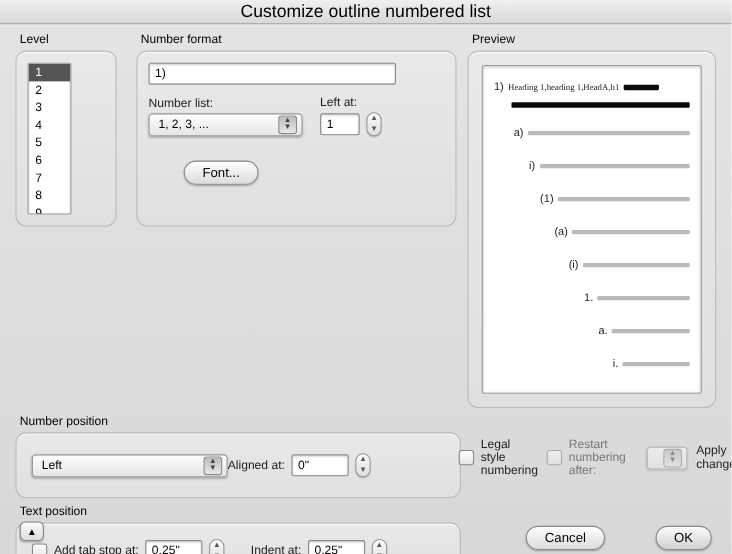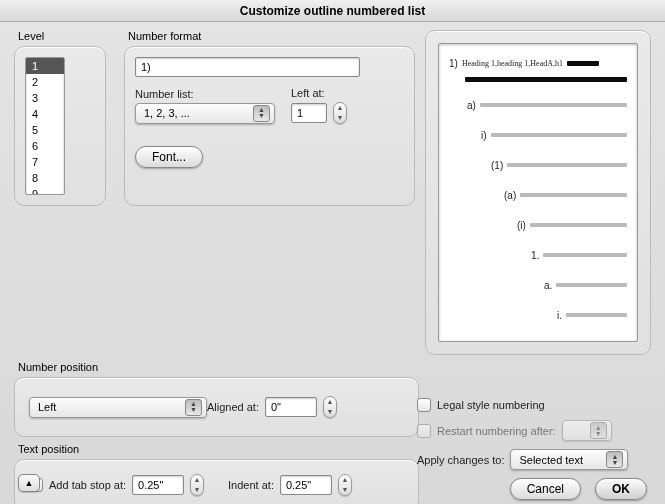--- a/index.html
+++ b/index.html
@@ -12,22 +12,22 @@
     height: 504px;
     overflow: hidden;
     color: #000;
   }
   .titlebar {
     height: 22px;
     background: linear-gradient(#f0f0f0, #d8d8d8);
     border-bottom: 1px solid #aaa;
     text-align: center;
     line-height: 22px;
-    font-weight: bold;
-    font-size: 12px;
+    font-weight: normal;
+    font-size: 16px;
   }
   .content { padding: 8px 14px 6px 14px; position: relative; height: calc(100% - 22px); }
   .row { display: flex; gap: 10px; }
   .group-label { font-size: 11px; margin: 0 0 4px 4px; }
   .panel {
     background: linear-gradient(#e9e9e9,#e0e0e0);
     border: 1px solid #bbb;
     border-radius: 10px;
     padding: 10px;
     box-shadow: inset 0 1px 0 #fff;
@@ -70,23 +70,23 @@
     background: linear-gradient(#fdfdfd,#ddd);
     box-shadow: 0 1px 1px rgba(0,0,0,.2);
   }
   .stepper div { flex:1; text-align:center; font-size:7px; line-height:9px; color:#555; }
   .aqua-btn {
     display:inline-flex; align-items:center; justify-content:center;
     height: 22px; padding: 0 16px;
     border-radius: 12px; border:1px solid #888;
     background: linear-gradient(#fefefe,#dcdcdc);
     box-shadow: 0 1px 2px rgba(0,0,0,.3), inset 0 1px 0 #fff;
-    font-size: 12px; cursor:pointer;
-  }
-  .aqua-btn.default { background: linear-gradient(#fcfcfc,#d0d0d0); font-weight:bold; }
+    font-size: 12px; cursor:pointer;margin-left:32px;
+  }
+  .aqua-btn.default { background: linear-gradient(#fcfcfc,#d0d0d0); font-weight:normal; }
   .sublabel { font-size: 11px; color: #222; }
   .dim { color: #888; }
   .field-row { display:flex; align-items:center; gap:6px; }
   .checkbox {
     width: 14px; height: 14px; border:1px solid #888; border-radius:3px;
     background: linear-gradient(#fff,#e6e6e6); display:inline-block; flex-shrink:0;
   }
   .preview-box {
     background:#fff; border:1px solid #999; border-radius:2px;
     width:100%; height:100%; padding: 10px 10px; position:relative;
@@ -94,21 +94,21 @@
   }
   .pv-row { display:flex; align-items:center; height: 30px; }
   .pv-num { font-size:10px; color:#222; margin-right:4px; white-space:nowrap; }
   .pv-bar { height:4px; background:#bababa; flex:1; border-radius:1px; }
   .pv-row.first .pv-bar.blk { background:#0a0a0a; height:5px; }
   .pv-row.first { height: 18px; }
   .pv-row.first .pv-text { font-size:8px; color:#222; margin-right:4px;font-family:Liberation Serif, serif; }
   .prev-sub { height:5px; background:#0a0a0a; margin:5px 0 8px 16px; border-radius:1px;}
   .numpos-panel { height: 60px; display:flex; align-items:center; padding: 10px 14px; }
   .txtpos-panel { height: 52px; display:flex; align-items:center; padding: 8px 14px; gap: 14px; }
-  .right-col-bottom { position:absolute; right: 18px; top: 376px; width: 230px; display:flex; flex-direction:column; gap:8px; }
+  .right-col-bottom { position:absolute; right: 18px; top: 376px; width: 230px; display:flex; flex-direction:row; gap:8px; }
   .footer { position:absolute; bottom: 4px; right: 18px; display:flex; gap:14px; align-items:center;}
   .collapse-btn {
     position:absolute; bottom: 12px; left: 18px;
     width: 22px; height: 18px; border-radius: 5px;
     border:1px solid #888; background: linear-gradient(#fafafa,#ddd);
     display:flex; align-items:center; justify-content:center; font-size:9px;
     box-shadow: 0 1px 1px rgba(0,0,0,.2);
   }
 </style>
 </head>
@@ -164,20 +164,21 @@
         <div style="height:8px"></div>
         <div class="field-row">
           <div style="padding-top:14px">
             <div class="aqua-btn">Font...</div>
           </div>
         </div>
       </div>
     </div>
 
     <div class="preview-col">
+      <div class="group-label">Preview</div>
       <div class="panel preview-panel">
         <div class="preview-box" id="preview-box">
             <div class="pv-row first" style="padding-left: 0px;">
               <span class="pv-num">1)</span>
               <span class="pv-text">Heading 1,heading 1,HeadA,h1</span>
               <div class="pv-bar blk" style="max-width:32px"></div>
             </div>
             <div class="prev-sub"></div>
             <div class="pv-row" style="padding-left: 18px;">
               <span class="pv-num">a)</span>

